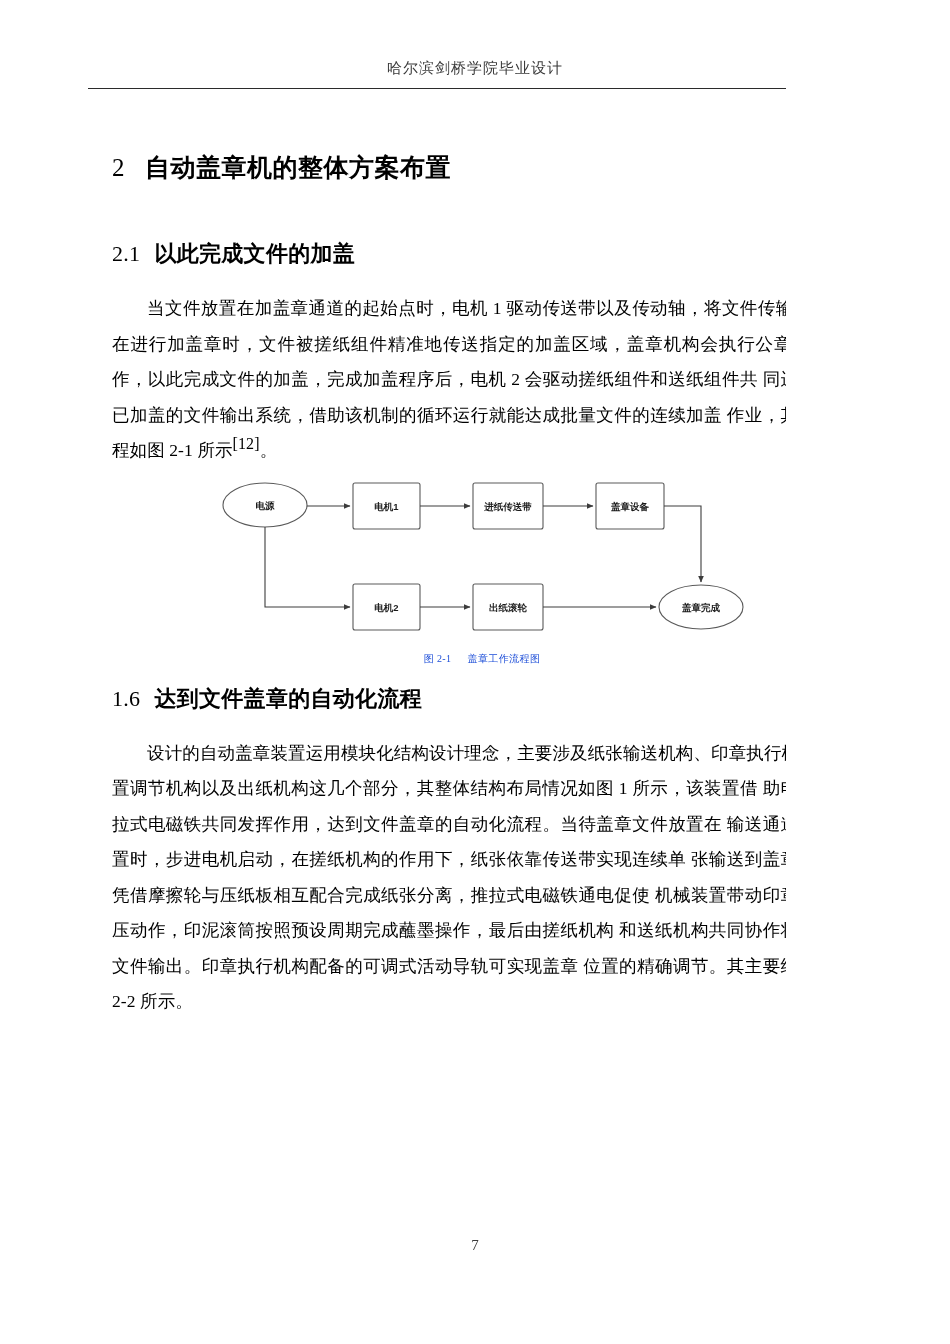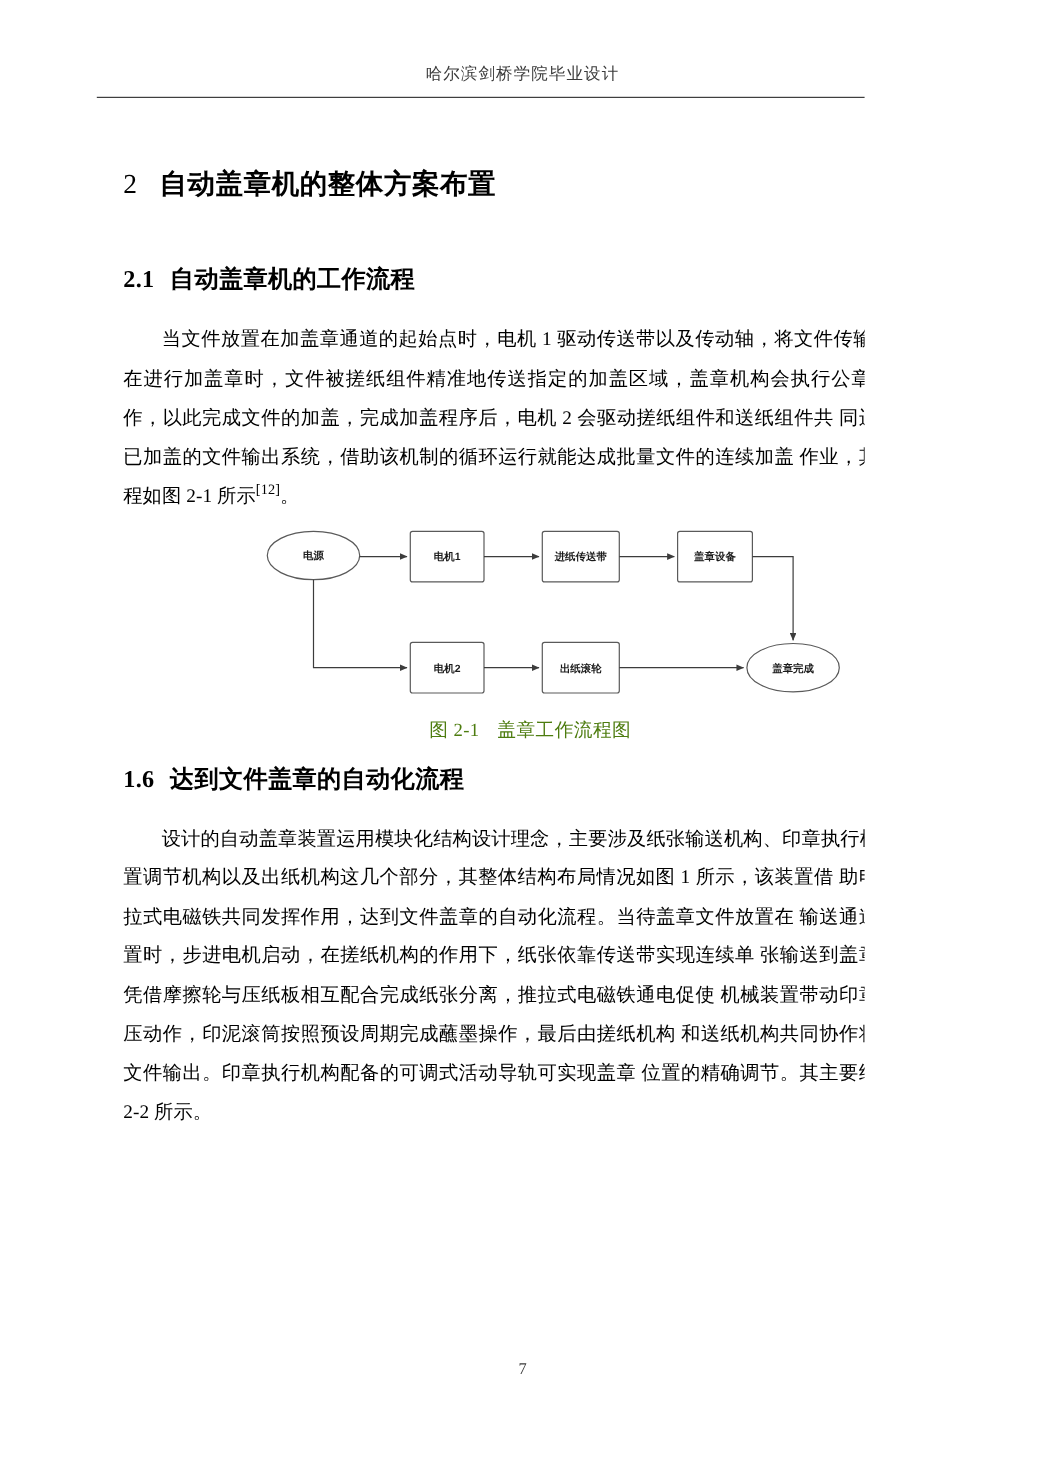--- a/index.html
+++ b/index.html
@@ -67,60 +67,60 @@
 
   h2.section-title {
     font-family: "Liberation Sans", "DejaVu Sans", sans-serif;
     font-size: 22px;
     font-weight: bold;
     margin: 0;
     padding: 0;
     line-height: 30px;
     letter-spacing: 0.3px;
   }
-  h2.section-title .num { font-weight: bold; font-family: "Liberation Serif", serif; }
+  h2.section-title .num { font-weight: normal; font-family: "Liberation Serif", serif; }
   h2.section-title .gap { display: inline-block; width: 14px; }
 
   .spacer-1 { height: 54px; }
   .spacer-2 { height: 22px; }
   .spacer-3 { height: 18px; }
 
   p.body-text {
     font-family: "Liberation Serif", "DejaVu Serif", serif;
     font-size: 17.5px;
     line-height: 35.5px;
     margin: 0;
     padding: 0;
     text-align: justify;
     text-justify: inter-ideograph;
     text-indent: 2em;
     letter-spacing: 0.1px;
   }
   p.body-text sup {
-    font-size: 13px;
+    font-size: 16px;
     vertical-align: super;
     line-height: 0;
   }
 
   
   .figure-block {
     margin-top: 4px;
     width: 740px;
   }
   .figure-canvas {
     position: relative;
-    left: 116px;
+    left: 96px;
     width: 560px;
     height: 165px;
   }
   .fig-caption {
     text-align: center;
     font-family: "Liberation Serif", "DejaVu Serif", serif;
-    font-size: 17px;
-    color: #4d7c0f;
+    font-size: 10px;
+    color: #1d4ed8;
     margin-top: 14px;
     letter-spacing: 0.4px;
   }
   .fig-caption .capgap { display: inline-block; width: 16px; }
 
   
   .flow-label {
     font-family: "Liberation Sans", "DejaVu Sans", sans-serif;
     font-size: 9.5px;
     font-weight: bold;
@@ -153,21 +153,21 @@
 
   <div class="content">
 
     <h1 class="chapter-title">
       <span class="num">2</span><span class="gap"></span><span>自动盖章机的整体方案布置</span>
     </h1>
 
     <div class="spacer-1"></div>
 
     <h2 class="section-title">
-      <span class="num">2.1</span><span class="gap"></span><span>自动盖章机的工作流程</span>
+      <span class="num">2.1</span><span class="gap"></span><span>以此完成文件的加盖</span>
     </h2>
 
     <div class="spacer-2"></div>
 
     <p class="body-text"><span>当文件放置在加盖章通道的起始点时，电机 1 驱动传送带以及传动轴，将文件传输出 来，在进行加盖章时，文件被搓纸组件精准地传送指定的加盖区域，盖章机构会执行公章 压印动作，以此完成文件的加盖，完成加盖程序后，电机 2 会驱动搓纸组件和送纸组件共 同运作，把已加盖的文件输出系统，借助该机制的循环运行就能达成批量文件的连续加盖 作业，其工作流程如图 2-1 所示</span><sup>[12]</sup><span>。</span></p>
 
     <div class="figure-block">
       <div class="figure-canvas">
         <svg width="560" height="165" viewBox="0 0 560 165" xmlns="http://www.w3.org/2000/svg">
           <defs>

